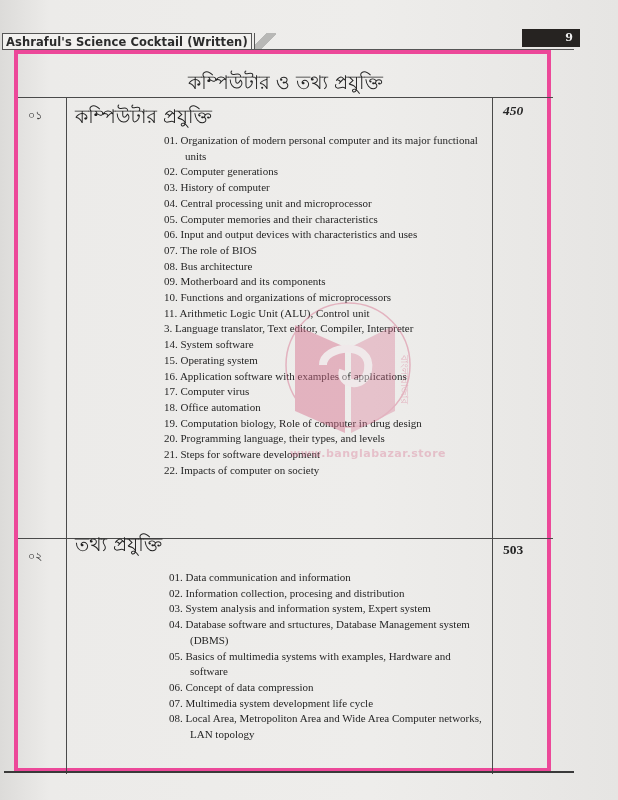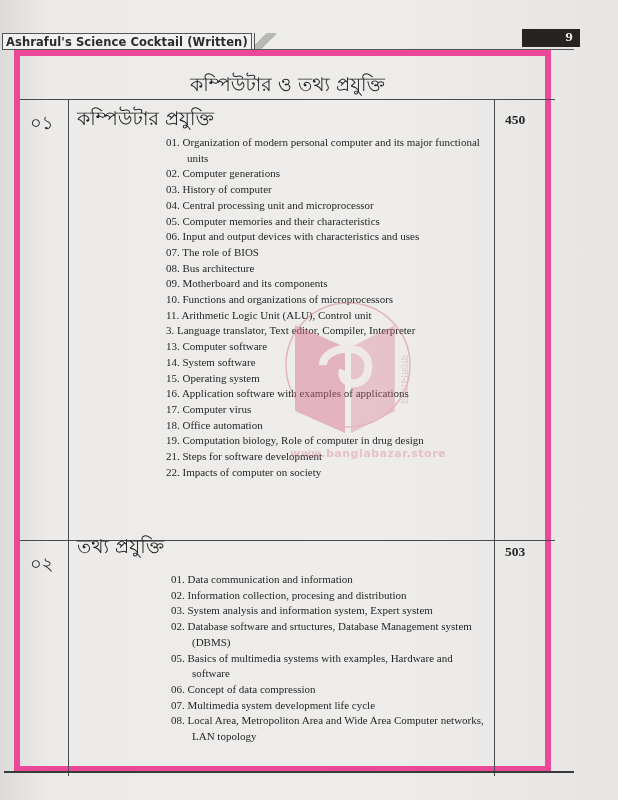--- a/index.html
+++ b/index.html
@@ -35,33 +35,33 @@
       background: #555;
     }
     .page-number-box {
       position: absolute; left: 522px; top: 0; width: 58px; height: 18px;
       background: #262321; color: #f0f0f0;
       font-family: "DejaVu Serif", serif; font-weight: bold; font-size: 11px;
       text-align: right; padding: 2px 7px 0 0;
     }
     .syllabus-table {
       position: absolute; left: 14px; top: 50px; width: 537px; height: 722px;
-      border: 6px solid #ec4899;
+      border: 4px solid #ec4899;
     }
     .table-heading {
       position: absolute; left: 0; top: 0; width: 535px; height: 42px;
       text-align: center;
       font-family: "DejaVu Sans", sans-serif; font-size: 19px; color: #262626;
       padding-top: 14px;
     }
     .h-line { position: absolute; height: 1px; background: #4a4a4a; left: 0; width: 535px; }
     .v-line { position: absolute; width: 1px; background: #4a4a4a; }
     .section-number {
       position: absolute; left: 10px;
-      font-family: "DejaVu Sans", sans-serif; font-size: 18px; color: #2b2b2b;
+      font-family: "DejaVu Sans", sans-serif; font-size: 11px; color: #2b2b2b;
     }
     .section-title {
       position: absolute; left: 57px;
       font-family: "DejaVu Sans", sans-serif; font-size: 19px; color: #1f1f1f;
     }
     .section-marks {
       position: absolute; left: 485px; width: 40px;
       font-family: "Liberation Serif", serif; font-weight: bold; font-size: 13.5px;
       color: #262626; text-align: left;
     }
@@ -95,55 +95,55 @@
 
 <div class="syllabus-table">
   <div class="table-heading">কম্পিউটার ও তথ্য প্রযুক্তি</div>
   <div class="h-line" style="top:43px;"></div>
 
   <div class="v-line" style="left:48px; top:43px; height:677px;"></div>
   <div class="v-line" style="left:474px; top:43px; height:677px;"></div>
 
   <div class="section-number" style="top:53px;">০১</div>
   <div class="section-title" style="top:48px;">কম্পিউটার প্রযুক্তি</div>
-  <div class="section-marks" style="top:56px;">450</div>
+  <div class="section-marks" style="top:49px;font-style:italic;">450</div>
   <ul class="topic-list" id="topics-0" style="left:146px; top:79px; width:325px;">
       <li class="topic-item">01. Organization of modern personal computer and its major functional units</li>
       <li class="topic-item">02. Computer generations</li>
       <li class="topic-item">03. History of computer</li>
       <li class="topic-item">04. Central processing unit and microprocessor</li>
       <li class="topic-item">05. Computer memories and their characteristics</li>
       <li class="topic-item">06. Input and output devices with characteristics and uses</li>
       <li class="topic-item">07. The role of BIOS</li>
       <li class="topic-item">08. Bus architecture</li>
       <li class="topic-item">09. Motherboard and its components</li>
       <li class="topic-item">10. Functions and organizations of microprocessors</li>
       <li class="topic-item">11. Arithmetic Logic Unit (ALU), Control unit</li>
       <li class="topic-item">3. Language translator, Text editor, Compiler, Interpreter</li>
-      <li class="topic-item">13. Computer software</li>
       <li class="topic-item">14. System software</li>
       <li class="topic-item">15. Operating system</li>
       <li class="topic-item">16. Application software with examples of applications</li>
       <li class="topic-item">17. Computer virus</li>
       <li class="topic-item">18. Office automation</li>
       <li class="topic-item">19. Computation biology, Role of computer in drug design</li>
+      <li class="topic-item">20. Programming language, their types, and levels</li>
       <li class="topic-item">21. Steps for software development</li>
       <li class="topic-item">22. Impacts of computer on society</li>
     </ul>
 
   <div class="h-line" style="top:484px;"></div>
 
   <div class="section-number" style="top:494px;">০২</div>
   <div class="section-title" style="top:464px;margin-top:12px;">তথ্য প্রযুক্তি</div>
   <div class="section-marks" style="top:488px;">503</div>
   <ul class="topic-list" id="topics-1" style="left:151px; top:516px; width:320px;">
       <li class="topic-item">01. Data communication  and information</li>
       <li class="topic-item">02. Information collection, procesing and distribution</li>
       <li class="topic-item">03. System analysis and information system, Expert system</li>
-      <li class="topic-item">02. Database software and srtuctures,  Database Management system (DBMS)</li>
+      <li class="topic-item">04. Database software and srtuctures,  Database Management system (DBMS)</li>
       <li class="topic-item">05. Basics of multimedia systems with examples, Hardware and software</li>
       <li class="topic-item">06. Concept of data compression</li>
       <li class="topic-item">07. Multimedia system development life cycle</li>
       <li class="topic-item">08. Local Area, Metropoliton Area and Wide Area Computer networks, LAN topology</li>
     </ul>
 </div>
 
 <svg class="watermark" viewBox="0 0 130 160">
   <circle cx="65" cy="80" r="62" fill="none" stroke="#d66e8c" stroke-width="1.5"></circle>
   <path d="M12 40 L62 62 L62 148 L12 126 Z" fill="#d66e8c"></path>

